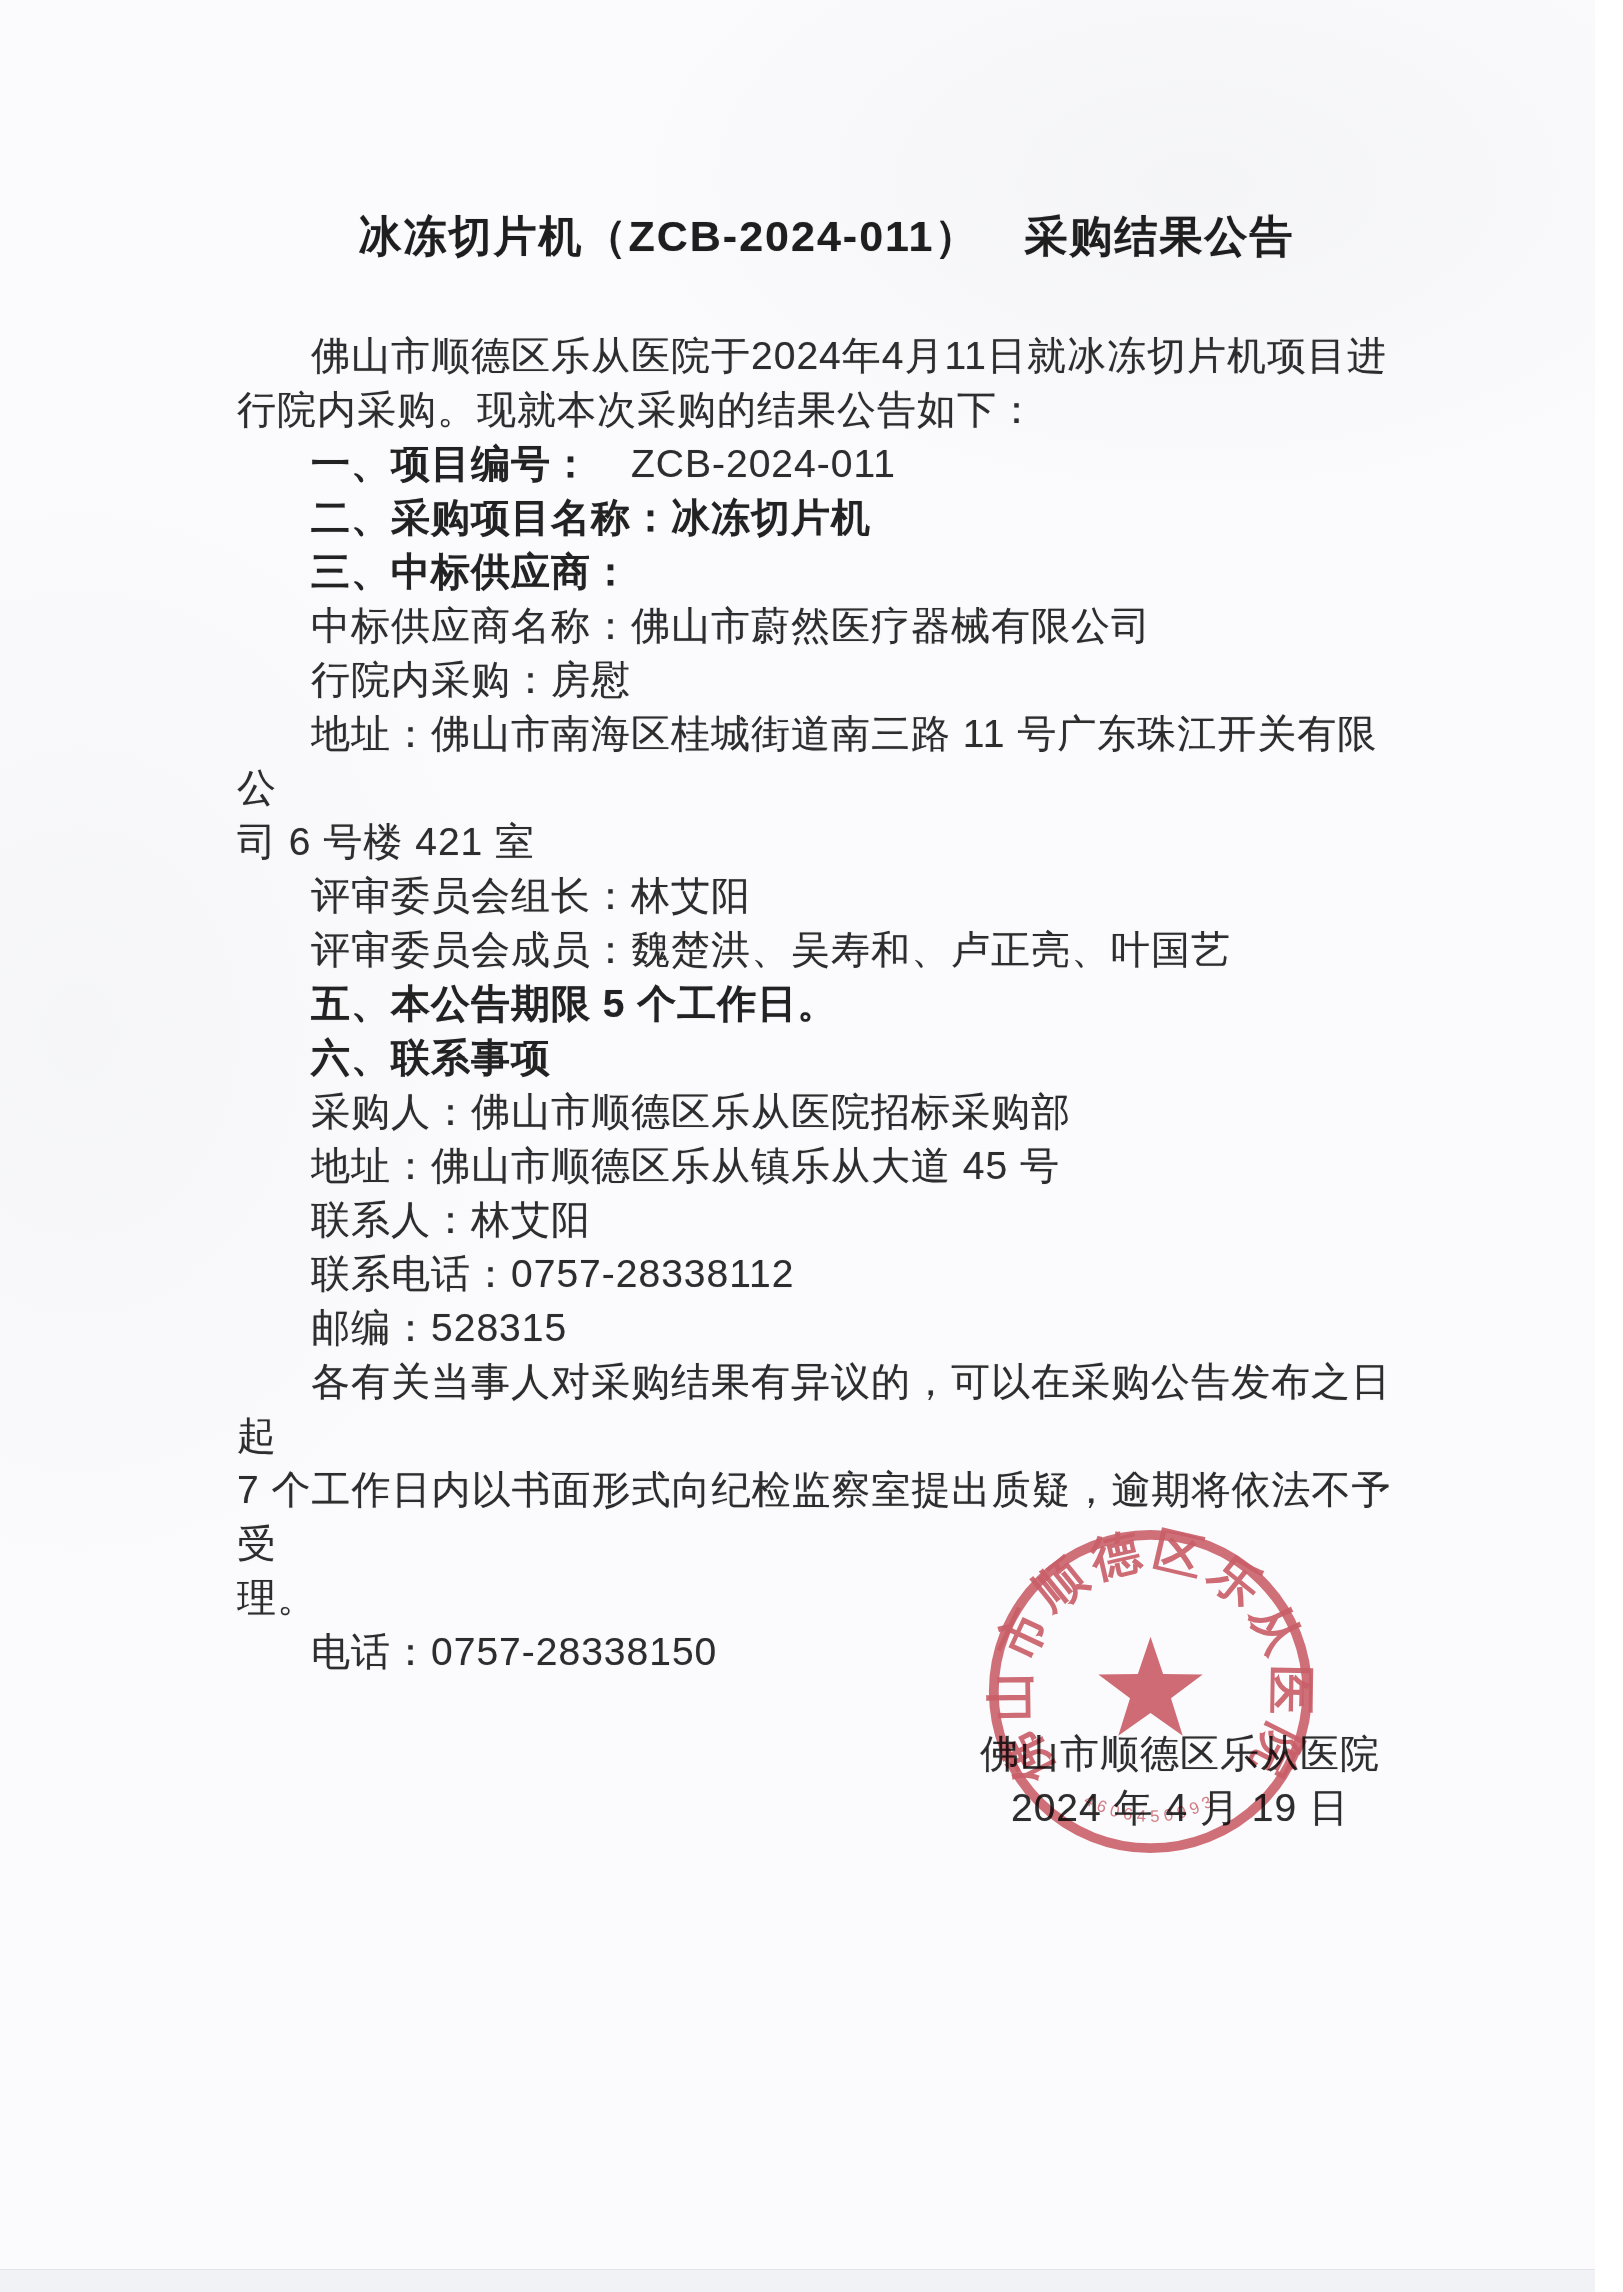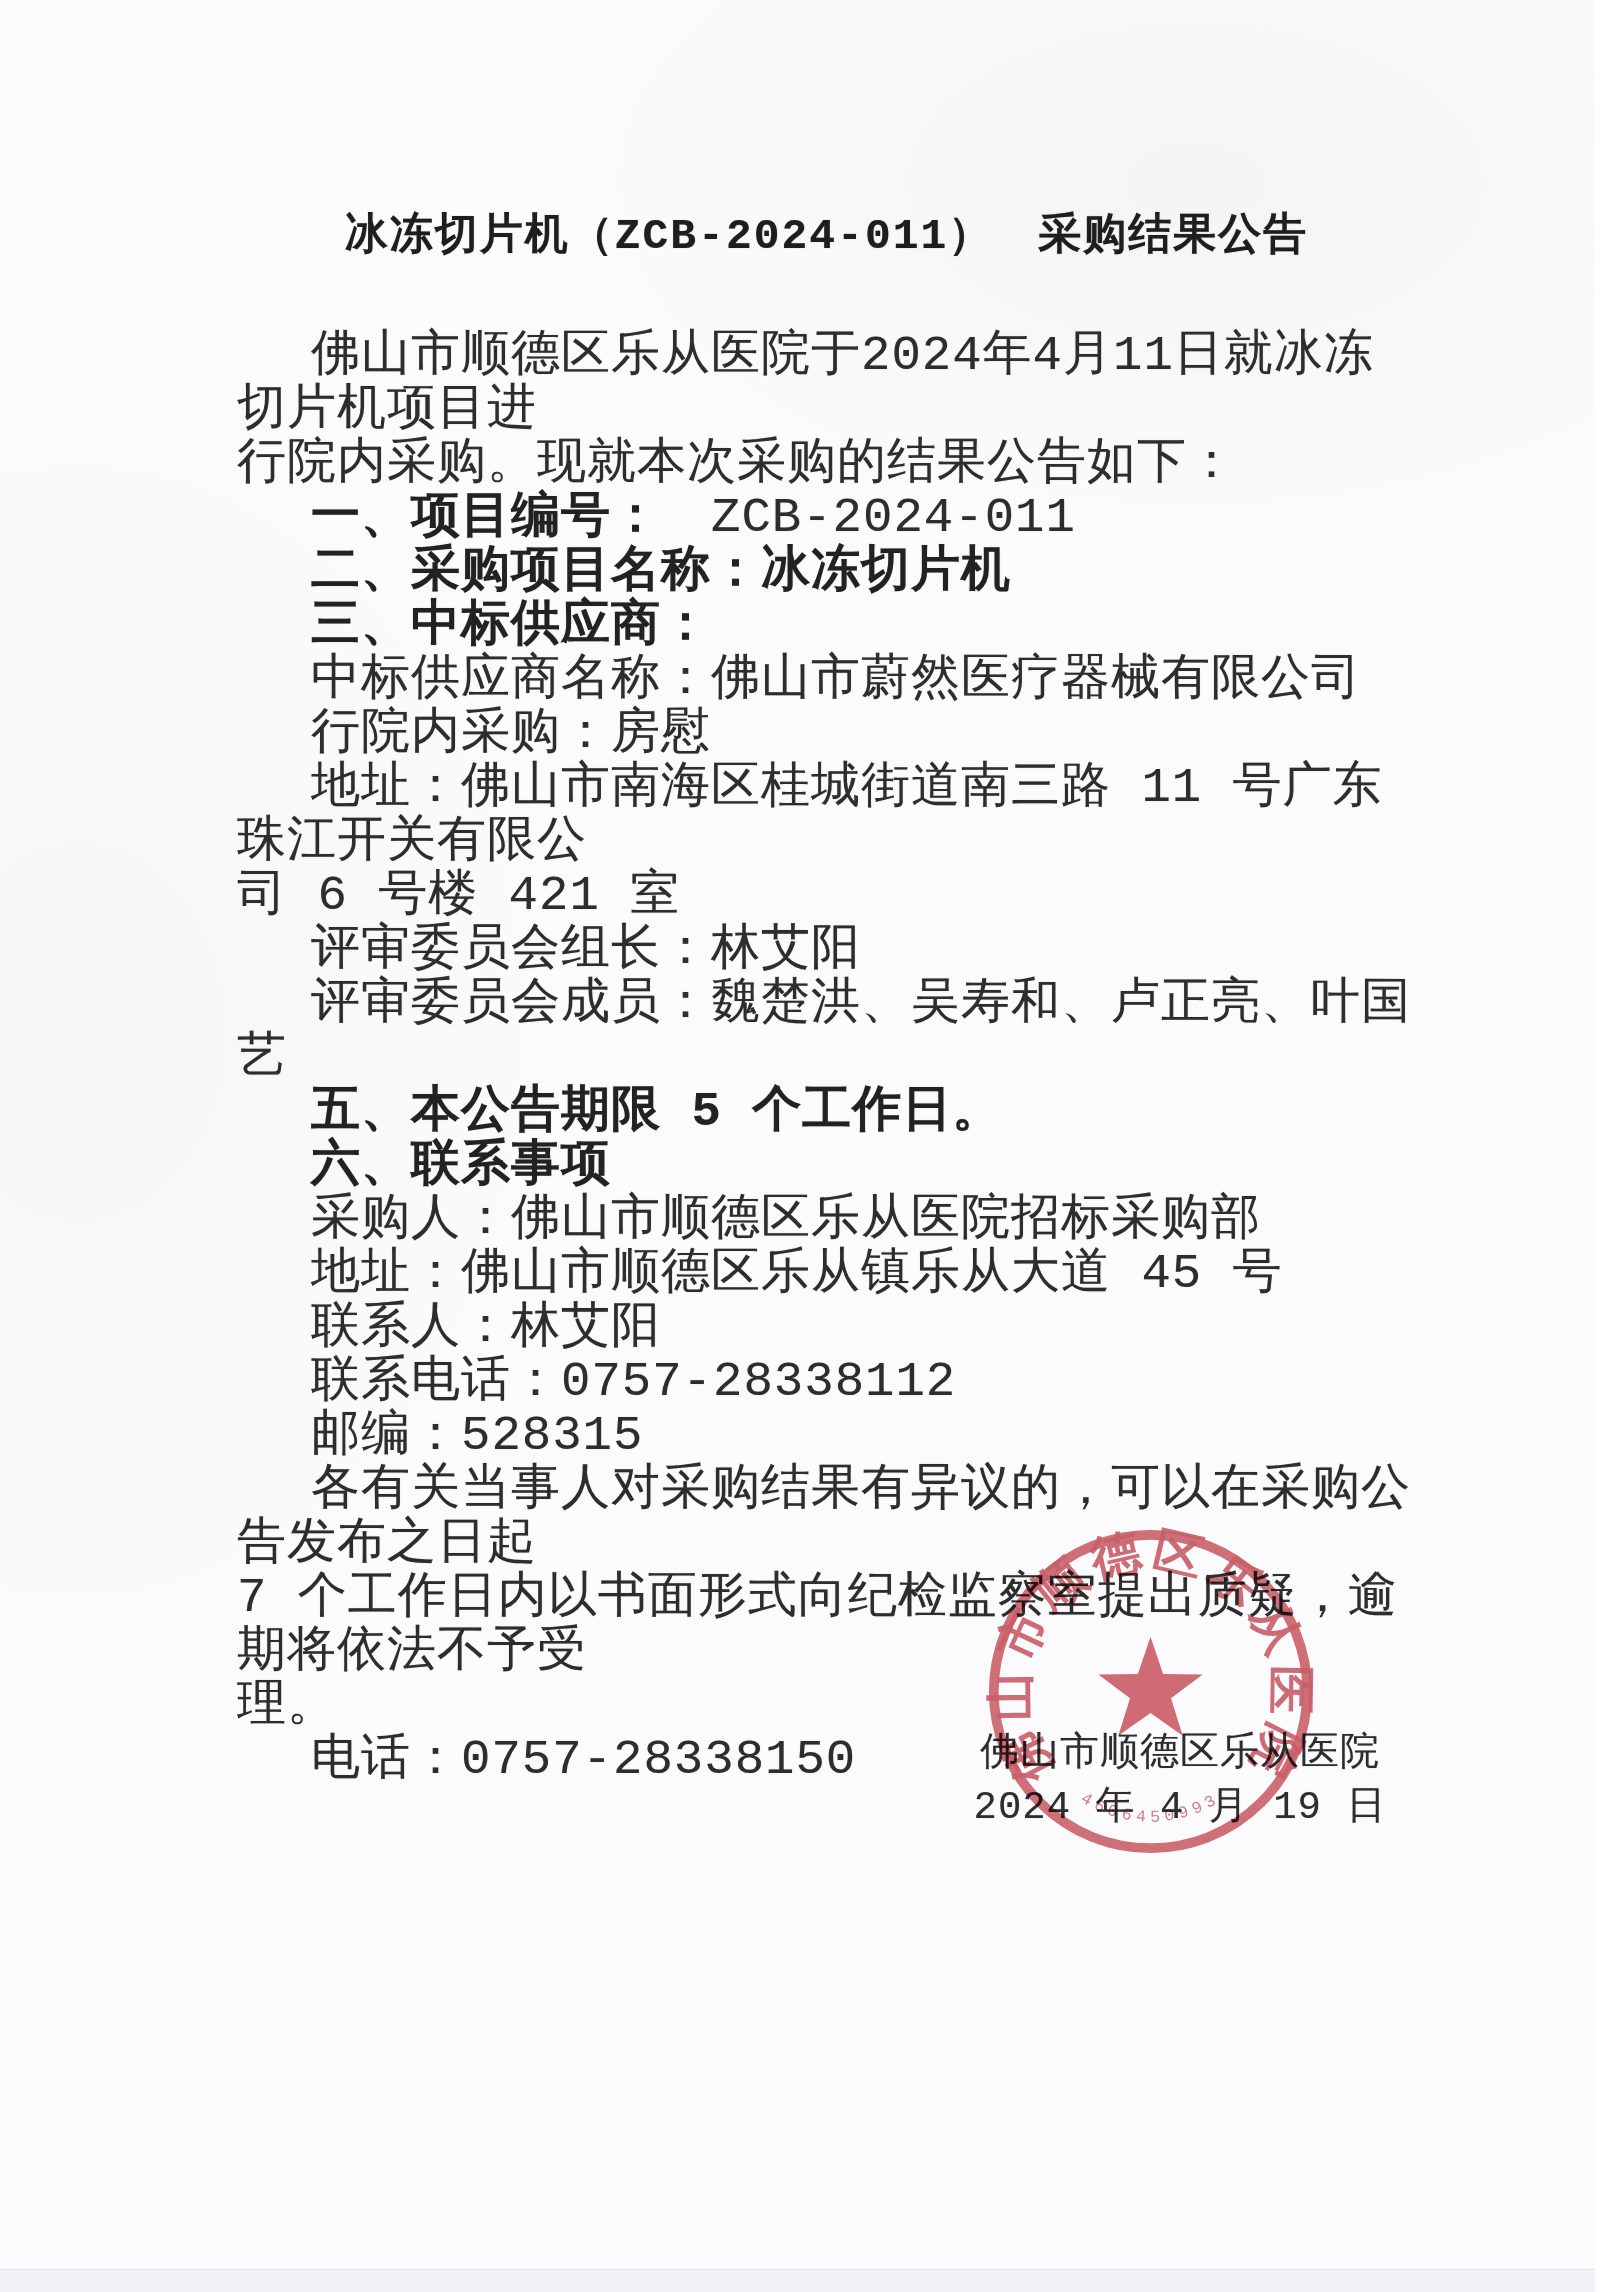--- a/index.html
+++ b/index.html
@@ -6,21 +6,21 @@
     margin: 0;
     padding: 0;
     width: 1623px;
     height: 2293px;
     overflow: hidden;
   }
   .page {
     position: relative;
     width: 1595px;
     height: 2293px;
-    font-family: Liberation Mono, monospace;
+    font-family: Liberation Sans, sans-serif;
     background:
       radial-gradient(882px 490px at 75% 8%, rgba(120,125,140,0.05), transparent 70%),
       radial-gradient(686px 882px at 5% 45%, rgba(120,125,140,0.04), transparent 70%),
       linear-gradient(#fbfbfd, #fbfbfd);
     overflow: hidden;
   }
   .scan-edge {
     position: absolute;
     left: 0; right: 0; bottom: 0;
     height: 23.5px;
@@ -41,21 +41,21 @@
     text-align: center;
     line-height: 47px;
     height: 47px;
     margin: 0 0 69px 0;
     white-space: pre;
     letter-spacing: 2px;
     text-shadow: 0 0 1px rgba(30,30,30,0.4);
   }
   .line {
     margin: 0;
-    font-size: 49px;
+    font-size: 39px;
     line-height: 54px;
     letter-spacing: 1px;
     white-space: pre-wrap;
     text-shadow: 0 0 1px rgba(45,45,45,0.35);
   }
   .line.indent { text-indent: 74px; }
   .line .b { font-weight: bold; color: #222; }
   .signoff {
     position: absolute;
     left: 935px;

